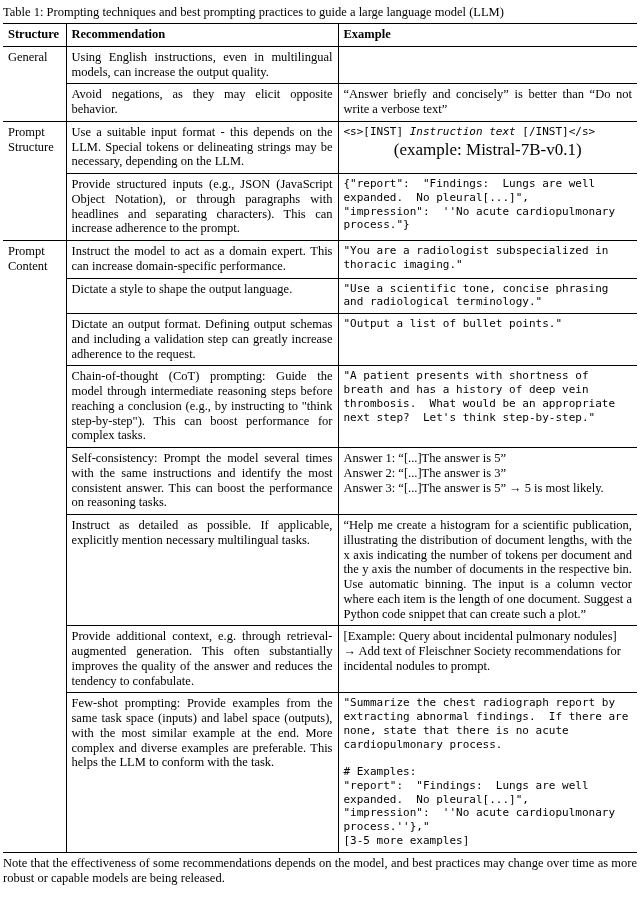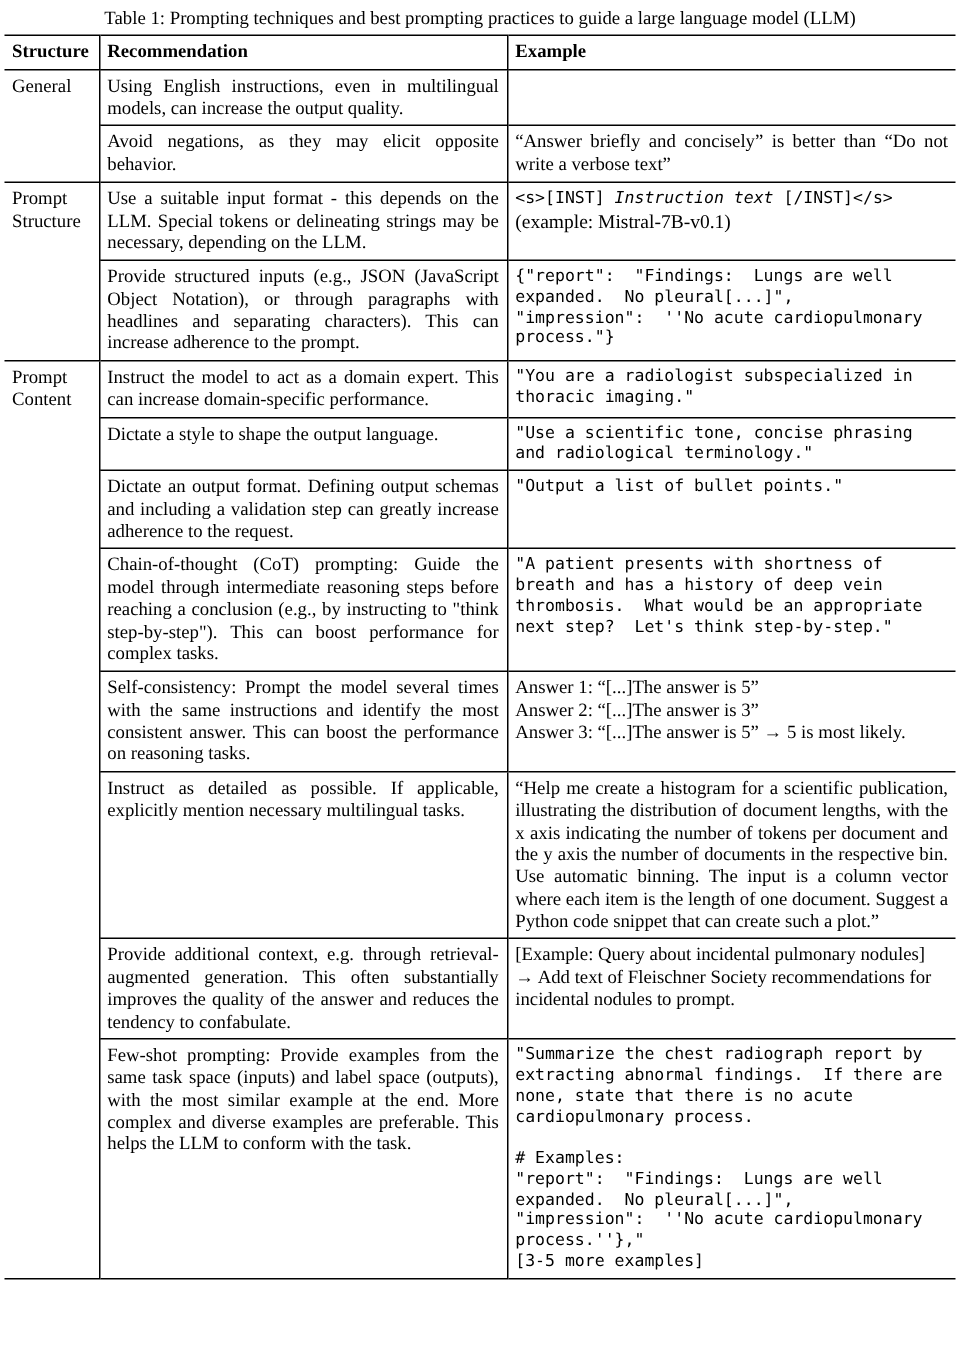--- a/index.html
+++ b/index.html
@@ -7,21 +7,20 @@
   body {
     width: 640px;
     height: 909px;
     color: #000000;
     font-family: "Liberation Serif", serif;
     font-size: 12.5px;
     overflow: hidden;
   }
   .page { padding: 4px 3px 0 3px; }
   .caption {
-    text-align: center;
     padding: 1px 0 3px 0;
     line-height: 1.2;
   }
   table.ptable {
     width: 100%;
     border-collapse: collapse;
     border-top: 1px solid #000;
     border-bottom: 1px solid #000;
     table-layout: fixed;
   }
@@ -47,21 +46,21 @@
   td.cat { font-family: "Liberation Serif", serif; }
   td.rec { text-align: justify; hyphens: auto; }
   .mono {
     font-family: "DejaVu Sans Mono", "Liberation Mono", monospace;
     font-size: 11px;
     line-height: 1.25;
   }
   .pre { white-space: pre-wrap; word-wrap: break-word; }
   .ex-serif-just { text-align: justify; }
   .code-italic { font-style: italic; }
-  .ex-note { font-family: "Liberation Serif", serif; font-size: 13px; margin-top: 1px; }
+  .ex-note { font-family: "Liberation Serif", serif; font-size: 17px; margin-top: 1px; text-align: center; }
   .footnote {
     text-align: justify;
     line-height: 1.22;
     padding: 3px 0 0 0;
   }
 </style>
 </head>
 <body>
 
 <div class="page">
@@ -145,14 +144,15 @@
 
 # Examples:
 "report":  "Findings:  Lungs are well expanded.  No pleural[...]",
 "impression":  ''No acute cardiopulmonary process.''},"
 [3-5 more examples]</td>
       </tr>
 
     </tbody>
   </table>
 
+  <div class="footnote">Note that the effectiveness of some recommendations depends on the model, and best practices may change over time as more robust or capable models are being released.</div>
 
 </div>
 
 </body></html>

